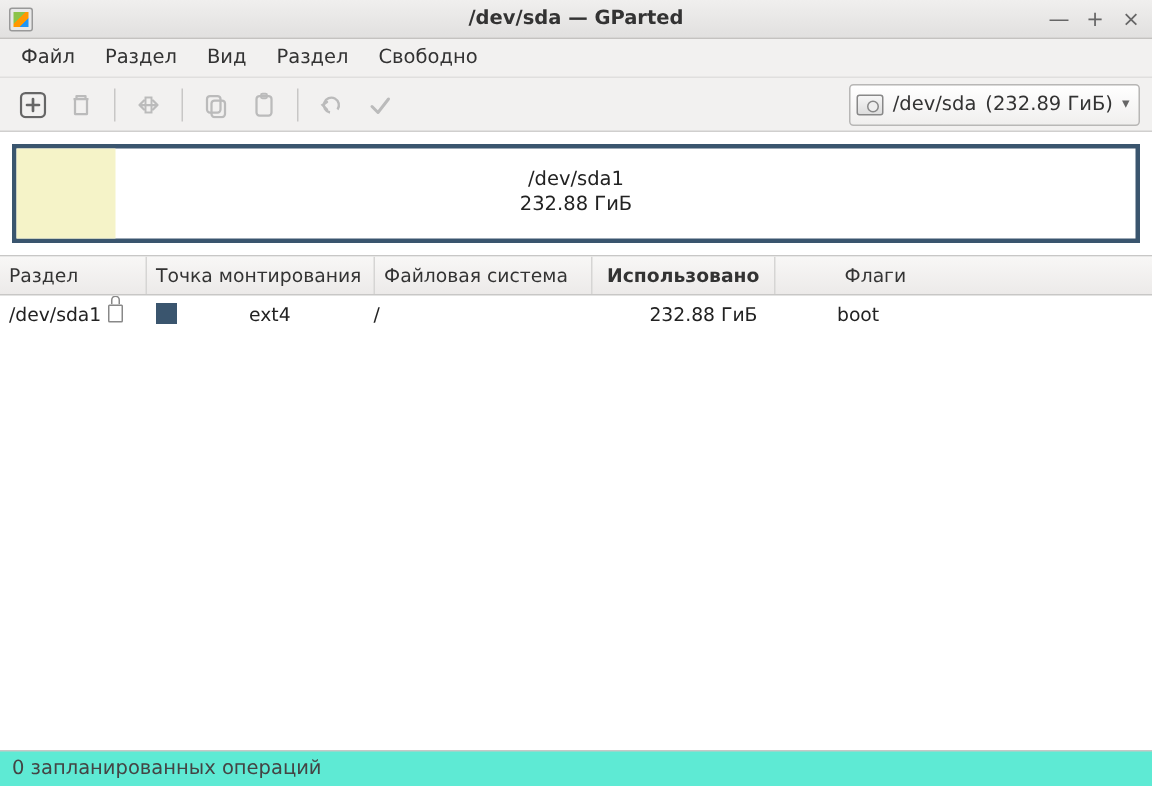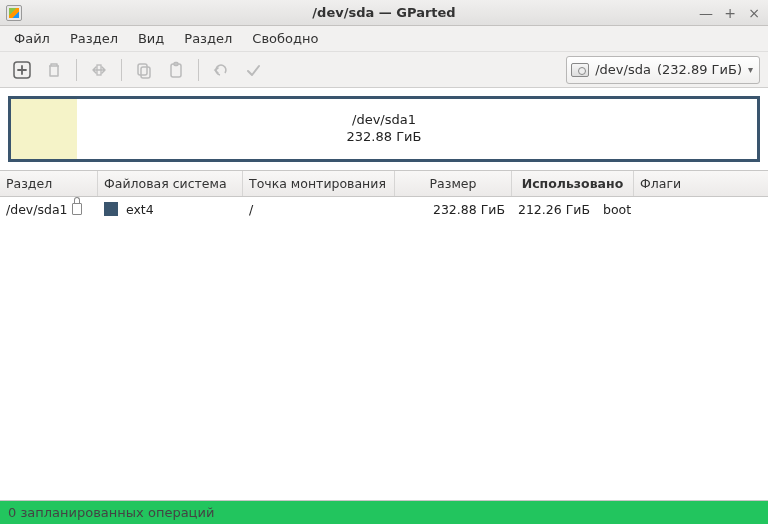--- a/index.html
+++ b/index.html
@@ -172,21 +172,21 @@
     display:flex;
     align-items:center;
   }
   .th:last-child, .td:last-child { border-right: none; }
   .c-part { width: 98px; }
   .c-fs   { width: 145px; }
   .c-mp   { width: 152px; }
   .c-size { width: 117px; justify-content:flex-end; }
   .c-used { width: 122px; justify-content:flex-end;font-weight:bold; }
   .c-free { width: 85px; justify-content:flex-end; }
-  .c-flags{ flex:1; }
+  .c-flags{ flex:1;margin-left:40px; }
   .th.c-size, .th.c-used, .th.c-free { justify-content:center; }
   .trow {
     display: flex;
     height: 24px;
     align-items: center;
     font-size: 12.5px;
     color:#222;
   }
   .trow .td { border-right: 1px solid transparent; }
   .lock-icon {
@@ -202,25 +202,25 @@
     width:4px; height:5px;
     border:1.5px solid #888;
     border-bottom:none;
     border-radius: 4px 4px 0 0;
   }
   .fs-swatch {
     width:14px; height:14px;
     background:#3a556e;
     margin-right:8px;
   }
-  .fs-cell { display:flex; align-items:center; }
+  .fs-cell { display:flex; align-items:center;gap:40px; }
   
   .statusbar {
     height: 24px;
-    background: #22c55e;
+    background: #5eead4;
     border-top: 1px solid #c8c7c6;
     display: flex;
     align-items: center;
     padding: 0 8px;
     font-size: 13px;
     color: #444;
   }
   svg { display: block; }
 </style>
 </head>
@@ -303,37 +303,35 @@
     <div class="pg-label">
       <div class="pname">/dev/sda1</div>
       <div>232.88 ГиБ</div>
     </div>
   </div>
 </div>
 
 <div class="table-area">
   <div class="thead">
     <div class="th c-part">Раздел</div>
+    <div class="th c-mp">Точка монтирования</div>
     <div class="th c-fs">Файловая система</div>
-    <div class="th c-mp">Точка монтирования</div>
-    <div class="th c-size">Размер</div>
     <div class="th c-used">Использовано</div>
     <div class="th c-flags">Флаги</div>
   </div>
   <div class="trow">
     <div class="td c-part">
       <span>/dev/sda1</span>
       <span class="lock-icon"></span>
     </div>
     <div class="td c-fs fs-cell">
       <span class="fs-swatch" id="fs-swatch-0" style="background: rgb(58, 85, 110);"></span>
       <span>ext4</span>
     </div>
     <div class="td c-mp">/</div>
     <div class="td c-size">232.88 ГиБ</div>
-    <div class="td c-free">212.26 ГиБ</div>
     <div class="td c-flags">boot</div>
   </div>
 </div>
 
 <div class="statusbar">
   <span>0 запланированных операций</span>
 </div>
 
 </body></html>

